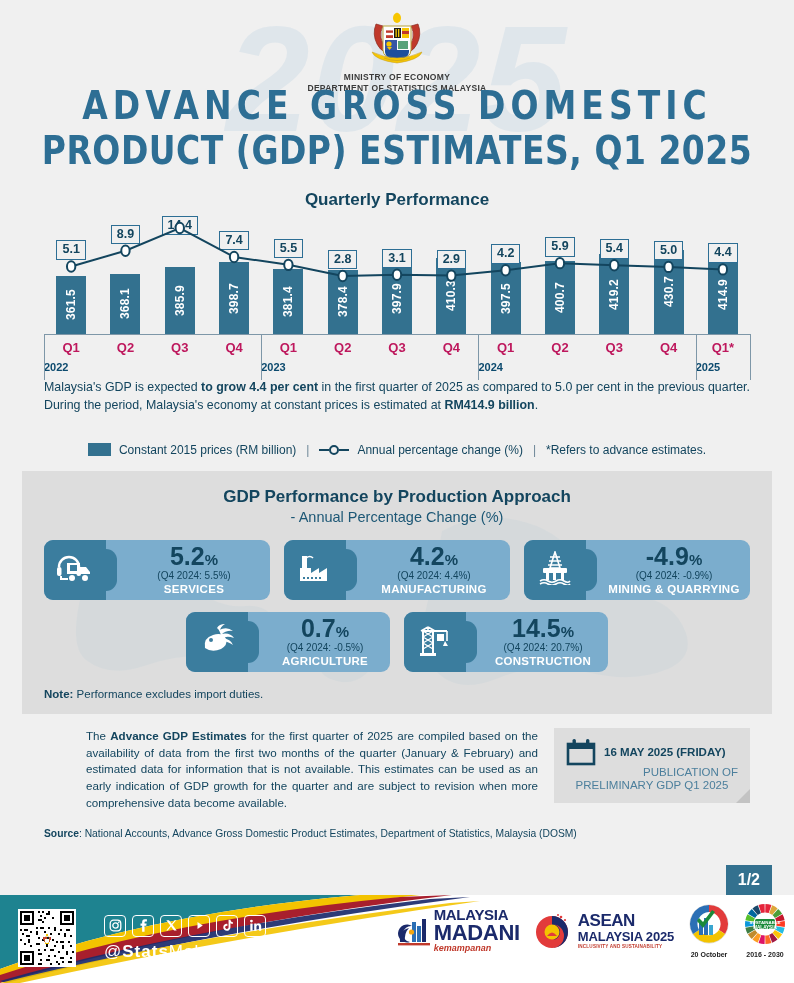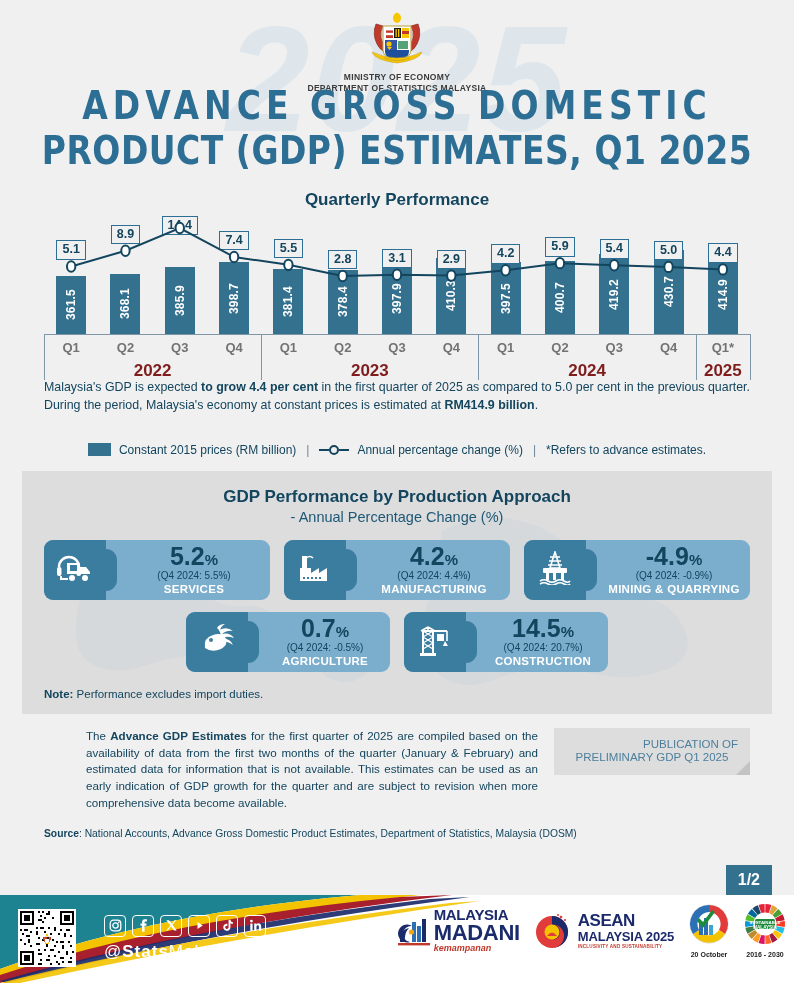--- a/index.html
+++ b/index.html
@@ -63,23 +63,23 @@
     color: #ffffff; font-size: 12px; font-weight: 600;
     writing-mode: vertical-rl; transform: rotate(180deg);
     letter-spacing: .2px; white-space: nowrap;
   }
   .bar.em span { font-weight: 800; }
   svg.line-layer { position: absolute; left: 0; top: 0; width: 100%; height: 118px; z-index: 4; pointer-events: none; }
 
   .axis { position: relative; height: 48px; margin-top: 0; }
   .axis-line { position: absolute; top: 0; left: 0; right: 0; height: 1px; background: #7e97a8; }
   .qrow { display: flex; padding-top: 6px; }
-  .q { flex: 1; text-align: center; font-size: 13px; font-weight: 700; color: #737373; }
+  .q { flex: 1; text-align: center; font-size: 13px; font-weight: 700; color: #be185d; }
   .yrow { display: flex; padding-top: 6px; }
-  .ygrp { text-align: center; font-size: 17px; font-weight: 700; color: #7f1d1d; }
+  .ygrp { text-align: left; font-size: 11px; font-weight: 700; color: #0c4a6e; }
   .vsep { position: absolute; top: 0; width: 1px; background: #7e97a8; height: 46px; }
 
   
   .narrative {
     margin: 12px 44px 0; font-size: 12.4px; line-height: 1.48;
     color: #13455e; text-align: justify;
   }
   .narrative b { font-weight: 700; }
   .legend {
     display: flex; align-items: center; justify-content: center;
@@ -482,20 +482,29 @@
         </div>
 
       <div class="note"><b>Note:</b><span> Performance excludes import duties.</span></div>
     </div>
   </div>
 
   <div class="foot">
     <div class="foot-text"><span>The </span><b>Advance GDP Estimates</b><span> for the first quarter of 2025 are compiled based on the availability of data from the first two months of the quarter (January &amp; February) and estimated data for information that is not available. This estimates can be used as an early indication of GDP growth for the quarter and are subject to revision when more comprehensive data become available.</span></div>
 
     <div class="datebox">
+      <div class="dateline1">
+        <svg width="30" height="28" viewBox="0 0 30 28">
+          <rect x="2" y="6" width="26" height="20" fill="none" stroke="#13455e" stroke-width="2.6"></rect>
+          <rect x="2" y="6" width="26" height="5" fill="#13455e"></rect>
+          <rect x="6.5" y="1" width="3.4" height="7" rx="1.6" fill="#13455e"></rect>
+          <rect x="20" y="1" width="3.4" height="7" rx="1.6" fill="#13455e"></rect>
+        </svg>
+        <div class="dt-main">16 MAY 2025 (FRIDAY)</div>
+      </div>
       <div class="dt-sub">PUBLICATION OF</div>
       <div class="dt-sub2">PRELIMINARY GDP Q1 2025</div>
     </div>
   </div>
 
   <div class="source"><b>Source</b><span>: National Accounts, Advance Gross Domestic Product Estimates, Department of Statistics, Malaysia (DOSM)</span></div>
 
   <div class="pagenum">1/2</div>
 
   <div class="footer">

